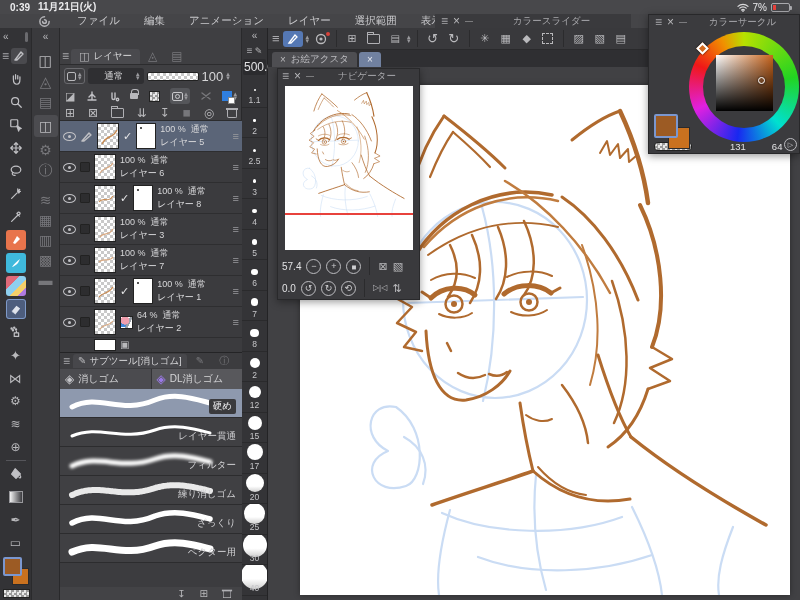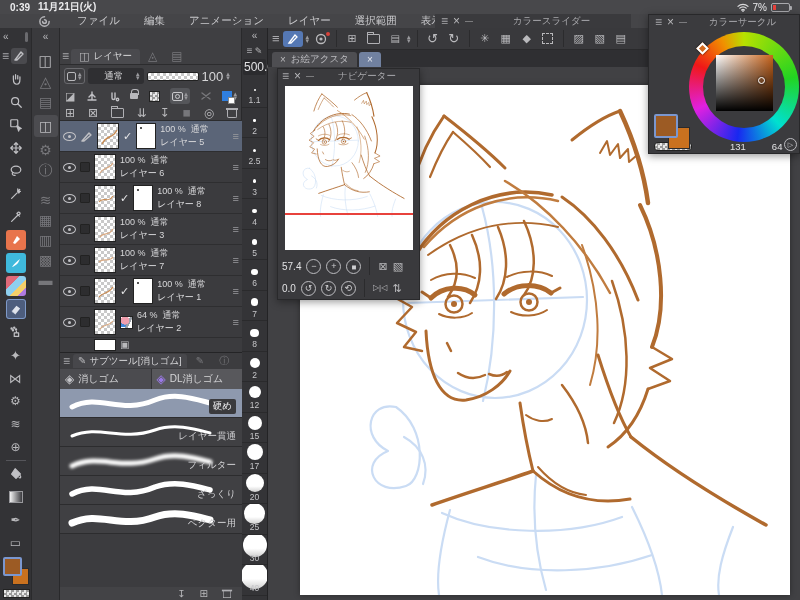--- a/index.html
+++ b/index.html
@@ -449,20 +449,26 @@
             </svg>
           <span class="lbl">レイヤー貫通</span>
         </div>
         <div class="strokeRow">
           <svg width="160" height="29" viewBox="0 0 160 29" style="filter:blur(1.6px)">
               <path d="M12,19 C40,6 60,24 95,12 C115,5 135,11 150,15" stroke="#fff" fill="none" stroke-width="5" stroke-linecap="round"></path>
             </svg>
           <span class="lbl">フィルター</span>
         </div>
         <div class="strokeRow">
+          <svg width="160" height="29" viewBox="0 0 160 29" style="filter:blur(.7px)">
+              <path d="M12,19 C40,6 60,24 95,12 C115,6 135,11 150,15" stroke="#e9e9e9" fill="none" stroke-width="6" stroke-linecap="round" stroke-dasharray="2 1.5"></path>
+            </svg>
+          <span class="lbl">練り消しゴム</span>
+        </div>
+        <div class="strokeRow">
           <svg width="160" height="29" viewBox="0 0 160 29">
               <path d="M12,18 C40,4 60,26 95,11 C115,4 135,10 150,14" stroke="#fff" fill="none" stroke-width="5.5" stroke-linecap="round"></path>
             </svg>
           <span class="lbl">ざっくり</span>
         </div>
         <div class="strokeRow">
           <svg width="160" height="29" viewBox="0 0 160 29">
               <path d="M12,18 C40,5 60,25 95,12 C115,5 135,11 150,15" stroke="#fff" fill="none" stroke-width="7" stroke-linecap="round"></path>
             </svg>
           <span class="lbl">ベクター用</span>

